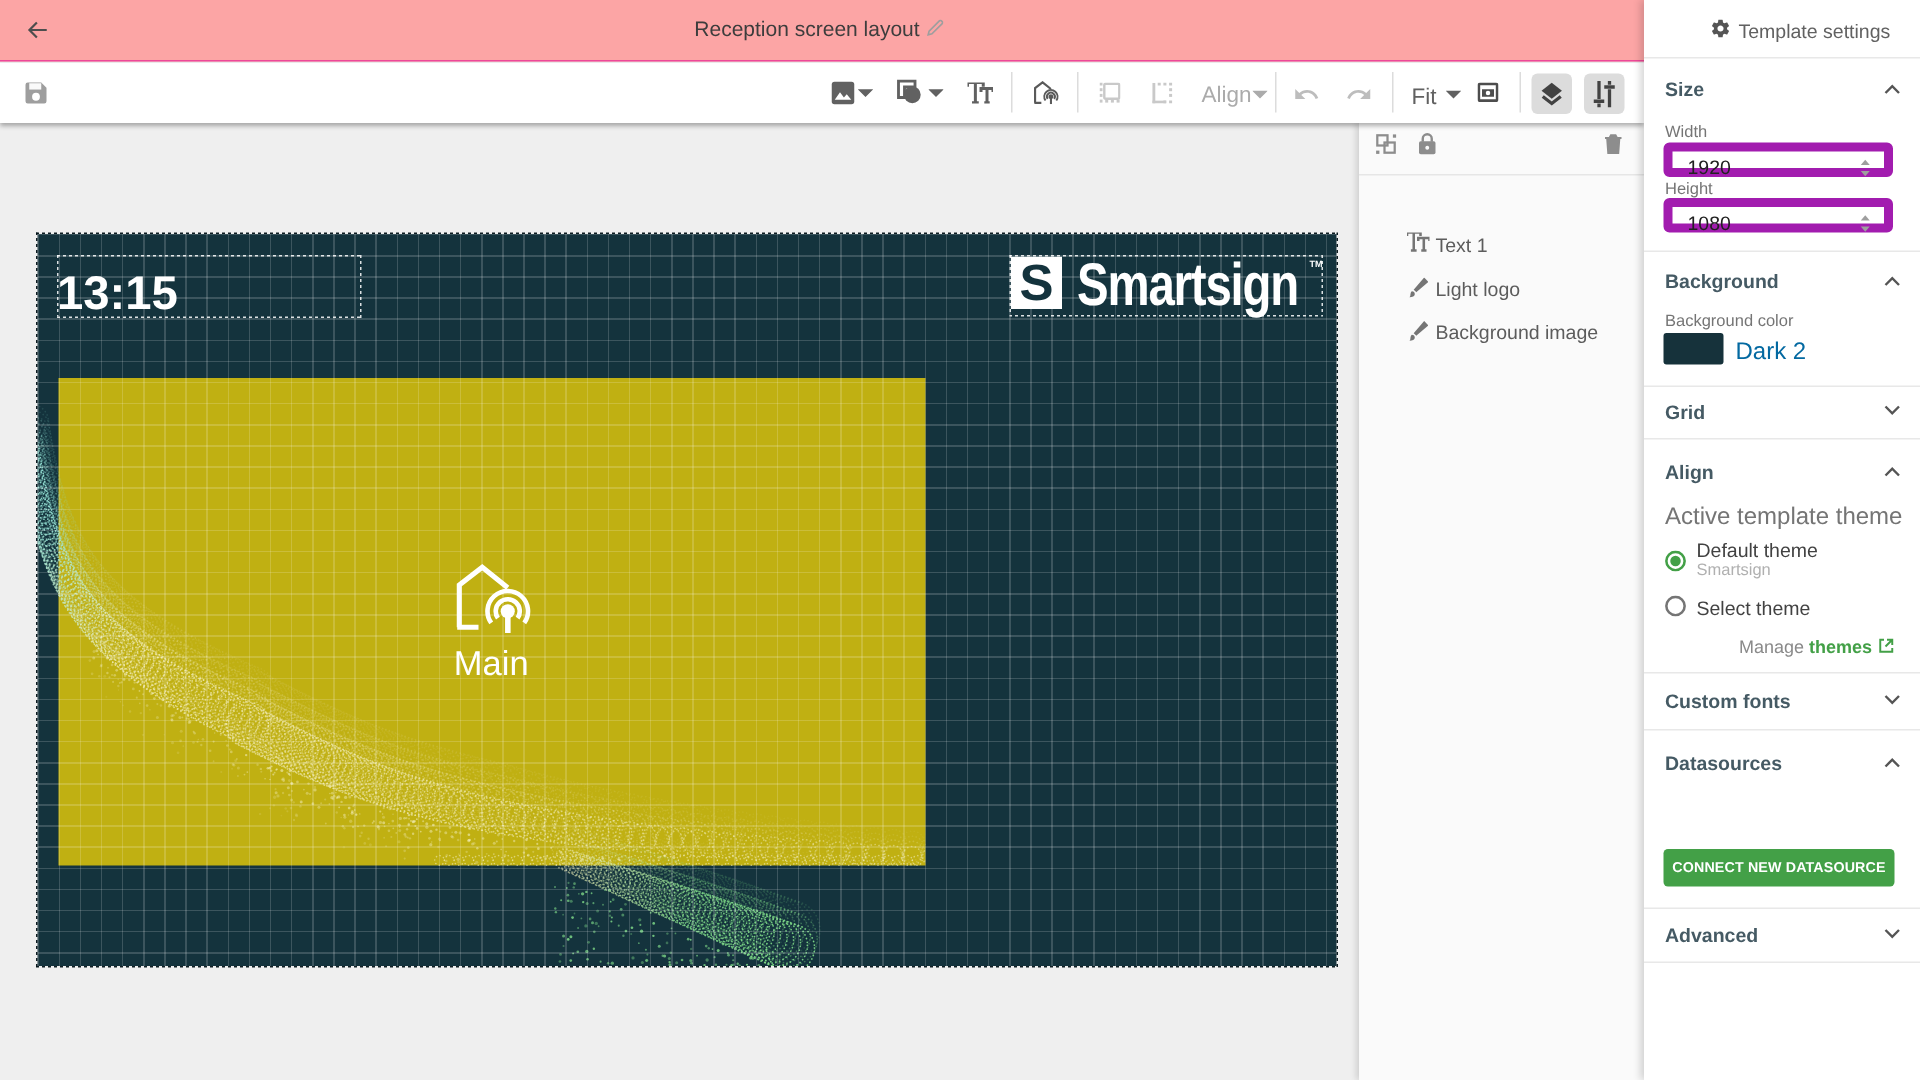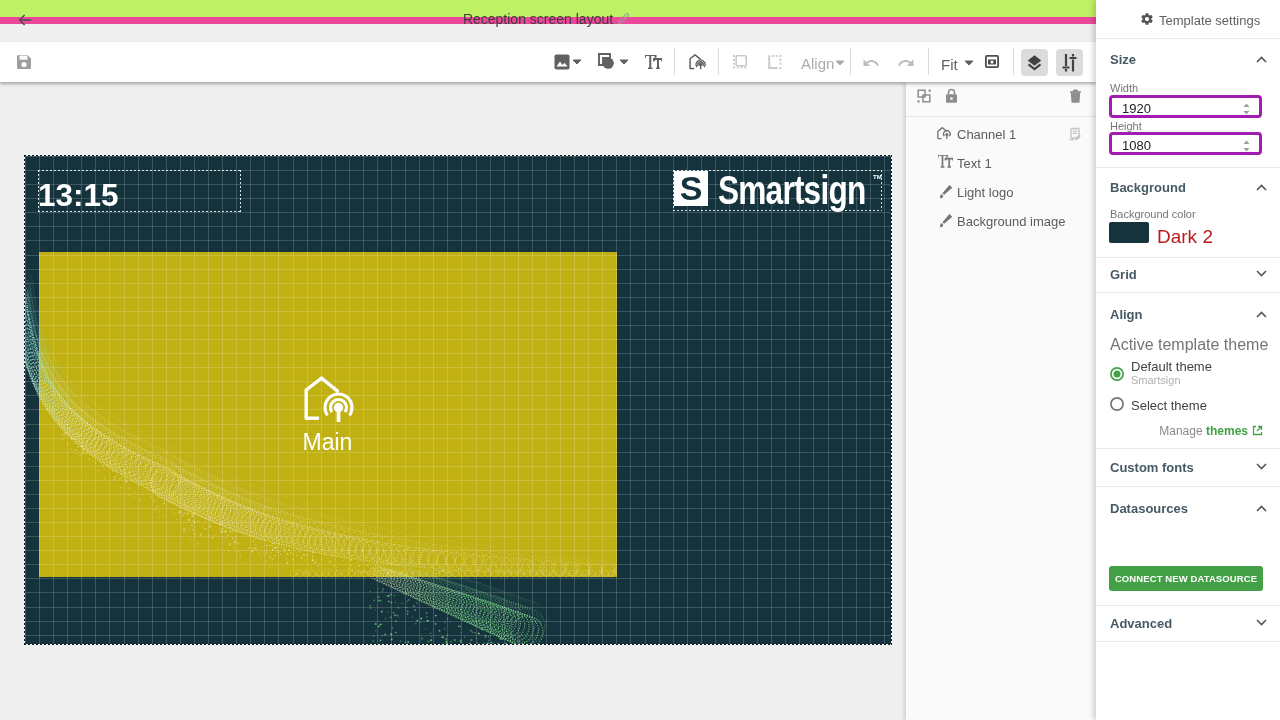--- a/index.html
+++ b/index.html
@@ -1,22 +1,22 @@
 <!DOCTYPE html>
 <html><head>
 <meta charset="utf-8">
 <style>
   * { margin:0; padding:0; box-sizing:border-box; }
   html,body { width:1280px; height:720px; overflow:hidden; background:#efefef;
     font-family:"Liberation Sans", sans-serif; }
   .abs { position:absolute; }
 
   
-  #topbar { position:absolute; left:0; top:0; width:1280px; height:24px; background:#bef264;
-    border-bottom:7px solid #ec4899; z-index:30; }
+  #topbar { position:absolute; left:0; top:0; width:1280px; height:41px; background:#fca5a5;
+    border-bottom:1px solid #ec4899; z-index:30; }
   #title { position:absolute; top:11px; left:0; width:1092px; text-align:center;
     font-size:14px; color:#3d3d3d; }
   #toolbar { position:absolute; left:0; top:42px; width:1096px; height:40px; background:#fff;
     box-shadow:0 2px 3px rgba(0,0,0,0.30); z-index:29; }
   .tsep { position:absolute; top:6px; width:1px; height:27px; background:#dcdcdc; }
 
   
   #canvas { position:absolute; left:25px; top:156px; width:866px; height:488px;
     background:#14333d; z-index:5; }
   .dh { position:absolute; height:1px;
@@ -53,21 +53,21 @@
   .lrow { position:absolute; left:0; width:100%; height:29px; }
   .lrow .ltxt { position:absolute; left:51px; top:7px; font-size:13px; color:#5c5c5c; }
   .licon { position:absolute; left:31px; top:6px; }
 
   
   #settings { position:absolute; left:1096px; top:0; width:184px; height:720px; background:#fff;
     box-shadow:-3px 0 5px rgba(0,0,0,0.16); z-index:31; font-size:13px; }
   .shead { position:absolute; font-size:13px; font-weight:bold; color:#455a64; left:14px; }
   .slabel { position:absolute; font-size:11px; color:#757575; left:14px; }
   .sdiv { position:absolute; left:0; width:184px; height:1px; background:#e8e8e8; }
-  .sinput { position:absolute; left:13px; width:153px; height:23px; border:3px solid #a21caf;
+  .sinput { position:absolute; left:13px; width:153px; height:23px; border:6px solid #a21caf;
     border-radius:4px; background:#fff; font-size:13px; color:#212121; padding-left:10px;
     line-height:21px; }
   #swatch { position:absolute; left:13px; top:222px; width:40px; height:21px; background:#16323b;
     border-radius:2px; }
   #greenbtn { position:absolute; left:13px; top:566px; width:154px; height:25px; background:#43a047;
     border-radius:3px; color:#fff; font-size:9.5px; font-weight:bold; text-align:center;
     line-height:25px; letter-spacing:0.1px; white-space:nowrap; }
 </style>
 </head>
 <body>
@@ -1331,37 +1331,20 @@
     </svg>
     <svg class="abs" style="left:38px;top:6px" width="15" height="16" viewBox="0 0 15 16">
       <rect x="2" y="6.2" width="11" height="8.6" rx="1.2" fill="#8d8d8d"></rect>
       <path d="M4.5 6.5 V4.5 a3 3 0 0 1 6 0 V6.5" fill="none" stroke="#8d8d8d" stroke-width="1.6"></path>
       <circle cx="7.5" cy="10.5" r="1.3" fill="#fafafa"></circle>
     </svg>
     <svg class="abs" style="left:163px;top:7px" width="13" height="14" viewBox="0 0 13 14">
       <path d="M1 3 H12 M4 3 L5 1.2 H8 L9 3 M2.5 3.5 L3.2 13 H9.8 L10.5 3.5" fill="#8d8d8d" stroke="#8d8d8d" stroke-width="1.4"></path>
     </svg>
   </div>
-  <div class="lrow" style="top:38px">
-    <svg class="licon" width="16" height="14" viewBox="0 0 60 48">
-      <path d="M3 45 V18 L20 4 L37 18 M3 45 H17" fill="none" stroke="#757575" stroke-width="5"></path>
-      <circle cx="37" cy="30" r="6" fill="#757575"></circle>
-      <rect x="34.5" y="30" width="5" height="16" fill="#757575"></rect>
-      <path d="M27.5 36 A 12.5 12.5 0 1 1 46.5 36" fill="none" stroke="#757575" stroke-width="5"></path>
-    </svg>
-    <div class="ltxt">Channel 1</div>
-    <svg class="abs" style="left:162px;top:7px" width="14" height="14" viewBox="0 0 14 14">
-      <g stroke="#c4c4c4" fill="none" stroke-width="1.3">
-        <rect x="3" y="1.5" width="8" height="9.5" rx="0.5"></rect>
-        <path d="M4.8 4.2 H9.2 M4.8 6.4 H9.2"></path>
-        <path d="M1.5 12.7 H6"></path>
-      </g>
-      <path d="M7.2 11.2 L11.2 7.2 L13 9 L9 13 L7 13.2 Z" fill="#c4c4c4"></path>
-    </svg>
-  </div>
   <div class="lrow" style="top:67px">
     <svg class="licon" style="left:32px" width="15" height="13" viewBox="0 0 15 13">
       <path d="M0 2.4 V0 H9 V2.4 M4.5 0 V12 M2.6 12 H6.4" fill="none" stroke="#757575" stroke-width="1.7"></path>
       <path d="M7.5 5.6 V3.6 H15 V5.6 M11.2 3.6 V12 M9.5 12 H13" fill="none" stroke="#757575" stroke-width="1.7"></path>
     </svg>
     <div class="ltxt">Text 1</div>
   </div>
   <div class="lrow" style="top:96px">
     <svg class="licon" style="left:32px;top:7px" width="14" height="14" viewBox="0 0 14 14">
       <path d="M5.2 8.8 L11.5 1.5 L12.8 2.8 L5.5 9" stroke="#757575" stroke-width="2" fill="#757575"></path>
@@ -1519,21 +1502,21 @@
       </svg>
   </div>
   <div class="sdiv" style="top:167px"></div>
 
   <div class="shead" style="top:180px">Background</div>
   <svg class="abs" style="right:13px;top:184px" width="11" height="7" viewBox="0 0 11 7">
       <path d="M1 6 L5.5 1.5 L10 6" fill="none" stroke="#555" stroke-width="1.6"></path>
     </svg>
   <div class="slabel" style="top:208px">Background color</div>
   <div id="swatch"></div>
-  <div class="abs" style="left:61px;top:226px;font-size:19px;color:#b91c1c">Dark 2</div>
+  <div class="abs" style="left:61px;top:226px;font-size:16px;color:#0369a1">Dark 2</div>
   <div class="sdiv" style="top:257px"></div>
 
   <div class="shead" style="top:267px">Grid</div>
   <svg class="abs" style="right:13px;top:270px" width="11" height="7" viewBox="0 0 11 7">
       <path d="M1 1 L5.5 5.5 L10 1" fill="none" stroke="#555" stroke-width="1.6"></path>
     </svg>
   <div class="sdiv" style="top:292px"></div>
 
   <div class="shead" style="top:307px">Align</div>
   <svg class="abs" style="right:13px;top:311px" width="11" height="7" viewBox="0 0 11 7">

